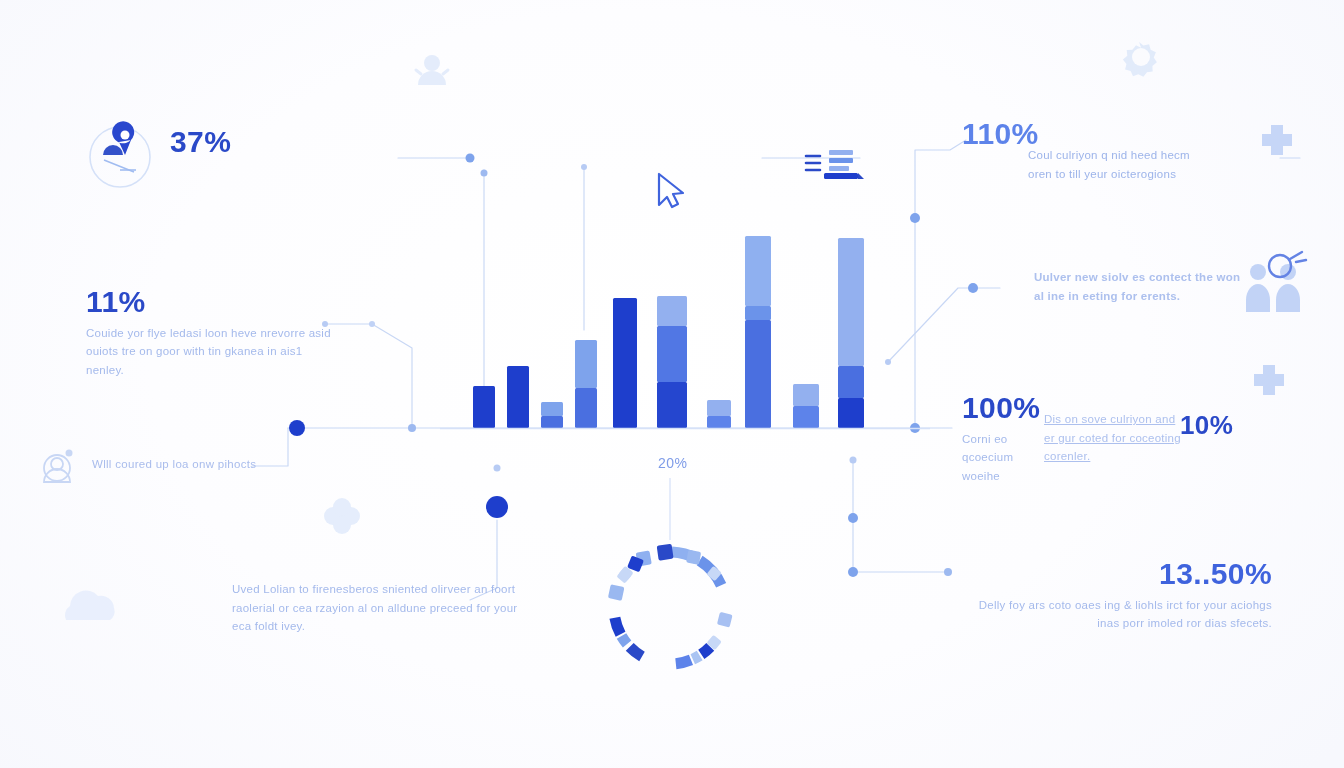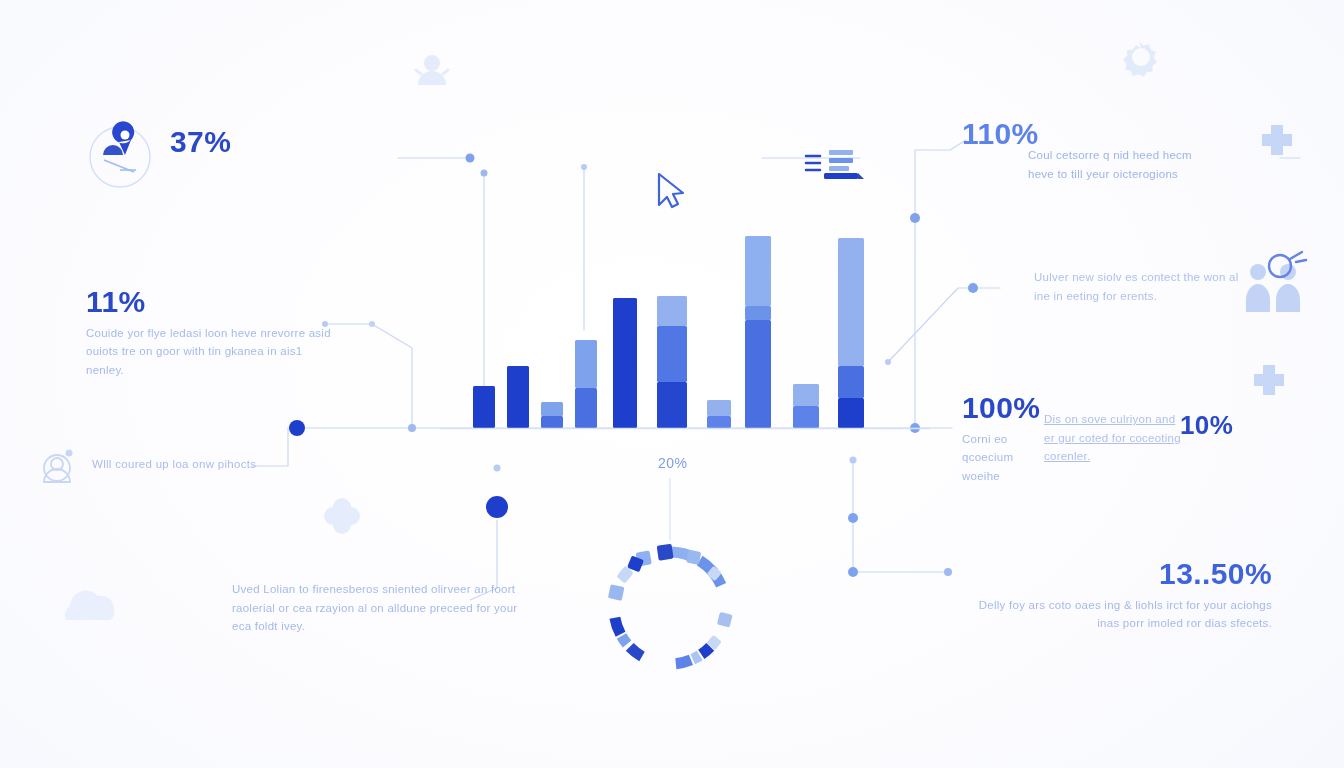--- a/index.html
+++ b/index.html
@@ -267,33 +267,33 @@
     <div class="desc d-soft">Couide yor flye ledasi loon heve nrevorre asid ouiots tre on goor with tin gkanea in ais1 nenley.</div>
   </div>
 
   <div class="stat" style="left:232px; top:580px; width:290px;">
     <div class="desc d-soft">Uved Lolian to firenesberos sniented olirveer an foort raolerial or cea rzayion al on alldune preceed for your eca foldt ivey.</div>
   </div>
 
   <div class="stat" style="left:962px; top:118px; width:70px;">
     <div class="value v-light">110%</div>
   </div>
-  <div class="desc d-soft" style="position:absolute; left:1028px; top:146px; width:170px; font-size:11.5px; line-height:1.62; letter-spacing:0.25px; filter:blur(0.55px);">Coul cetsorre q nid heed hecm heve to till yeur oicterogions</div>
+  <div class="desc d-soft" style="position:absolute; left:1028px; top:146px; width:170px; font-size:11.5px; line-height:1.62; letter-spacing:0.25px; filter:blur(0.55px);">Coul culriyon q nid heed hecm oren to till yeur oicterogions</div>
 
   <div class="stat" style="left:962px; top:392px; width:80px;">
     <div class="value v-dark">100%</div>
     <div class="desc d-soft">Corni eo qcoecium woeihe</div>
   </div>
 
   <div class="stat" style="left:962px; top:558px; width:310px;text-align:right;">
     <div class="value v-mid">13..50%</div>
     <div class="desc d-soft">Delly foy ars coto oaes ing &amp; liohls irct for your aciohgs inas porr imoled ror dias sfecets.</div>
   </div>
 
-  <div class="desc d-softer" style="position:absolute; left:1034px; top:268px; width:210px; font-size:11.5px; line-height:1.62; letter-spacing:0.25px; filter:blur(0.55px);">Uulver new siolv es contect the won al ine in eeting for erents.</div>
+  <div class="desc d-softer" style="position:absolute; left:1034px; top:268px; width:210px; font-size:11.5px; line-height:1.62; letter-spacing:0.25px; filter:blur(0.55px);font-weight:bold;">Uulver new siolv es contect the won al ine in eeting for erents.</div>
 
   <div class="desc d-softer" style="position:absolute; left:1044px; top:410px; width:140px; font-size:11.5px; line-height:1.62; letter-spacing:0.25px; filter:blur(0.55px);text-decoration:underline;">Dis on sove culriyon and er gur coted for coceoting corenler.</div>
 
   <div class="inline-pct" style="left:1180px; top:410px;">10%</div>
 
   <div class="microtext" style="left:92px; top:458px;">Wlll coured up loa onw pihocts</div>
 
   <div class="donut-label" style="left:658px; top:455px;">20%</div>
 
 </div>

